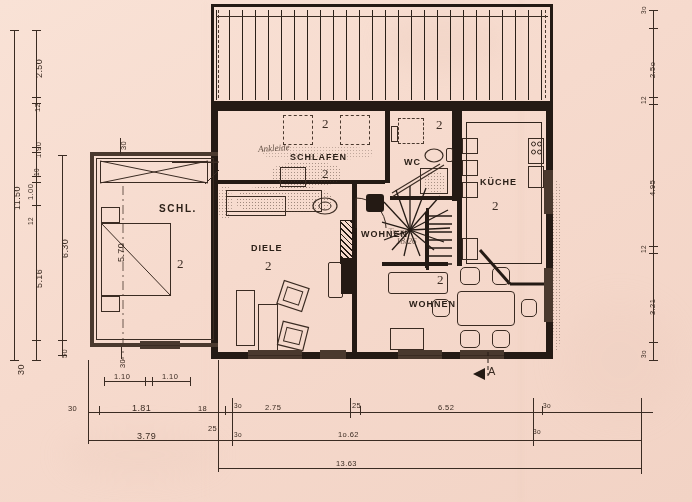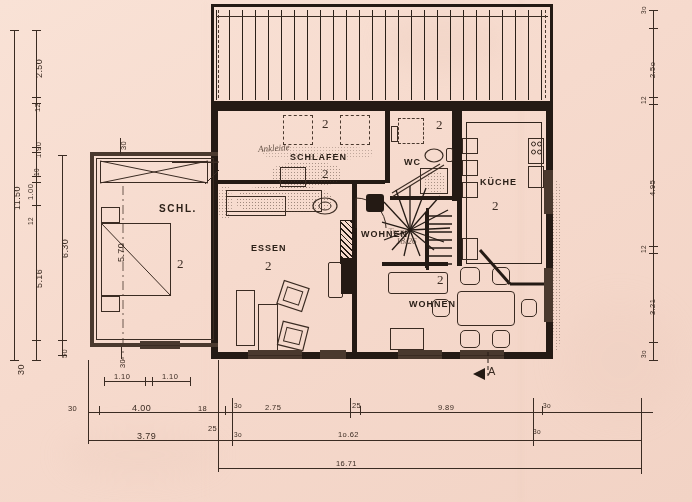--- a/index.html
+++ b/index.html
@@ -265,21 +265,21 @@
     <line x1="44" y1="26" x2="44" y2="82" stroke="#241a14" stroke-width="2"></line>
   </svg>
   <div class="wall" style="left:426px;top:208px;width:3px;height:62px;"></div>
   <div class="wall" style="left:382px;top:262px;width:66px;height:4px;"></div>
   <svg style="left:356px;top:196px;width:32px;height:34px;">
     <path d="M0,32 L0,2 A30,30 0 0 1 30,32" fill="none" stroke="#3a2b22" stroke-width="1"></path>
   </svg>
   <div class="wall" style="left:366px;top:194px;width:18px;height:18px;border-radius:3px;"></div>
   <div class="thin" style="left:388px;top:272px;width:60px;height:22px;border-radius:3px;"></div>
 
-  <div class="room sm" style="left:251px;top:243px;">ESSEN</div>
+  <div class="room sm" style="left:251px;top:243px;">DIELE</div>
   <div class="two" style="left:265px;top:258px;">2</div>
 
   <div class="thin" style="left:236px;top:290px;width:19px;height:56px;"></div>
   <div class="thin" style="left:258px;top:304px;width:20px;height:48px;"></div>
   <svg style="left:276px;top:278px;width:36px;height:36px;">
     <rect x="4" y="6" width="26" height="24" fill="none" stroke="#3a2b22" stroke-width="1.2" transform="rotate(18 17 18)"></rect>
     <rect x="9" y="11" width="16" height="14" fill="none" stroke="#3a2b22" stroke-width="1" transform="rotate(18 17 18)"></rect>
   </svg>
   <svg style="left:276px;top:318px;width:36px;height:36px;">
     <rect x="4" y="6" width="26" height="24" fill="none" stroke="#3a2b22" stroke-width="1.2" transform="rotate(14 17 18)"></rect>
@@ -336,43 +336,43 @@
   <div class="tick" style="left:99px;top:406px;"></div>
   <div class="tick" style="left:218px;top:406px;"></div>
   <div class="tick" style="left:225px;top:406px;"></div>
   <div class="tick" style="left:232px;top:406px;"></div>
   <div class="tick" style="left:350px;top:406px;"></div>
   <div class="tick" style="left:360px;top:406px;"></div>
   <div class="tick" style="left:533px;top:406px;"></div>
   <div class="tick" style="left:542px;top:406px;"></div>
 
   <div class="dim sm" style="left:68px;top:404px;">30</div>
-  <div class="dim" style="left:132px;top:403px;">4.00</div>
+  <div class="dim" style="left:132px;top:403px;">1.81</div>
   <div class="dim sm" style="left:198px;top:404px;">18</div>
   <div class="dim xs" style="left:234px;top:402px;">3o</div>
   <div class="dim sm" style="left:265px;top:403px;">2.75</div>
   <div class="dim sm" style="left:352px;top:401px;">25</div>
-  <div class="dim sm" style="left:438px;top:403px;">9.89</div>
+  <div class="dim sm" style="left:438px;top:403px;">6.52</div>
   <div class="dim xs" style="left:543px;top:402px;">3o</div>
 
   <div class="h" style="left:88px;top:440px;width:553px;"></div>
   <div class="tick" style="left:88px;top:434px;"></div>
   <div class="tick" style="left:218px;top:434px;"></div>
   <div class="tick" style="left:232px;top:434px;"></div>
   <div class="tick" style="left:533px;top:434px;"></div>
   <div class="dim" style="left:137px;top:431px;">3.79</div>
   <div class="dim sm" style="left:208px;top:424px;">25</div>
   <div class="dim xs" style="left:234px;top:431px;">3o</div>
   <div class="dim sm" style="left:338px;top:430px;">1o.62</div>
   <div class="dim xs" style="left:533px;top:428px;">3o</div>
 
   <div class="h" style="left:218px;top:468px;width:423px;"></div>
   <div class="tick" style="left:218px;top:462px;"></div>
   <div class="tick" style="left:641px;top:462px;"></div>
-  <div class="dim sm" style="left:336px;top:459px;">16.71</div>
+  <div class="dim sm" style="left:336px;top:459px;">13.63</div>
 
   <div class="v" style="left:218px;top:360px;height:112px;"></div>
   <div class="v" style="left:232px;top:398px;height:48px;"></div>
   <div class="v" style="left:533px;top:398px;height:48px;"></div>
   <div class="v" style="left:641px;top:398px;height:76px;"></div>
   <div class="v" style="left:88px;top:360px;height:84px;"></div>
   <div class="v" style="left:350px;top:398px;height:20px;"></div>
 
 </div>
 

